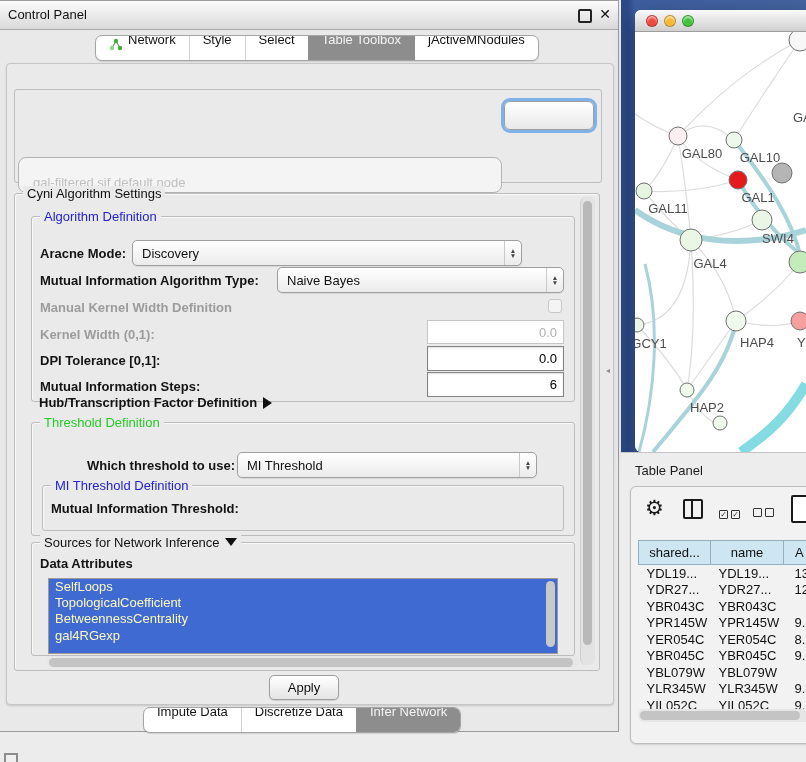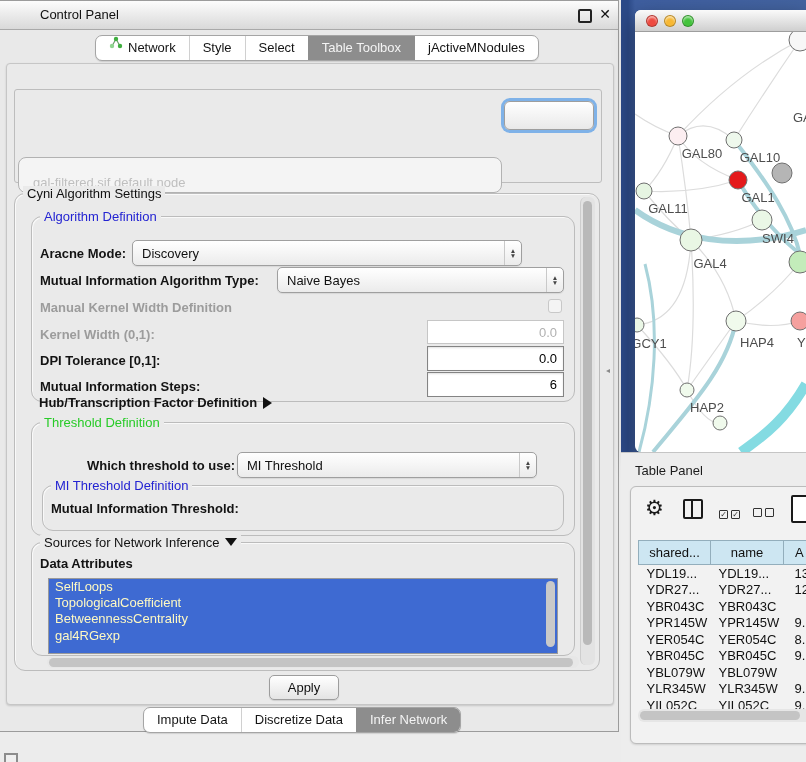--- a/index.html
+++ b/index.html
@@ -2,44 +2,44 @@
 <html><head>
 <meta charset="utf-8">
 <style>
   html,body{margin:0;padding:0;}
   body{font-family:"Liberation Sans","DejaVu Sans",sans-serif;background:#d8d8d8;}
   .screen{position:relative;width:806px;height:762px;overflow:hidden;background:#ececec;}
   .abs{position:absolute;}
   
   .cp-window{left:0;top:0;width:619px;height:732px;background:#e9e9e9;border:1px solid #9b9b9b;border-left:none;box-sizing:border-box;}
   .cp-titlebar{left:0;top:0;width:100%;height:28px;background:linear-gradient(#fcfcfc,#d9d9d9);border-bottom:1px solid #a9a9a9;}
-  .cp-title{left:8px;top:6px;font-size:13px;color:#111;margin-left:32px;}
+  .cp-title{left:8px;top:6px;font-size:13px;color:#111;}
   .win-float{right:26px;top:8px;width:10px;height:10px;border:2px solid #222;border-radius:2px;}
   .win-close{right:7px;top:5px;font-size:14px;font-weight:bold;color:#111;}
   
   .seg{display:flex;height:24px;border:1px solid #a5a5a5;border-radius:7px;background:#fff;overflow:hidden;box-shadow:0 1px 1px rgba(0,0,0,.12);}
-  .seg .tab{display:flex;align-items:flex-start;gap:5px;padding:0 13px;font-size:13px;color:#141414;line-height:24px;border-left:1px solid #d0d0d0;cursor:default;white-space:nowrap;}
+  .seg .tab{display:flex;align-items:flex-end;gap:5px;padding:8px 13px;font-size:13px;color:#141414;line-height:24px;border-left:1px solid #d0d0d0;cursor:default;white-space:nowrap;}
   .seg .tab:first-child{border-left:none;}
   .seg .tab.sel{background:#8d8d8d;color:#f4f4f4;border-left-color:#8d8d8d;}
   .seg .tab.sel + .tab{border-left-color:#8d8d8d;}
   .top-tabs{left:95px;top:34px;}
   .bottom-tabs{left:143px;top:706px;}
   
   .inner-panel{left:6px;top:62px;width:606px;height:640px;background:#eaeaea;border:1px solid #c6c6c6;border-radius:4px;box-shadow:0 1px 2px rgba(0,0,0,.15);}
   
   .ghost-group{left:14px;top:88px;width:586px;height:92px;border:1px solid #bdbdbd;border-radius:3px;}
   .ghost-combo-ring{left:504px;top:100px;width:88px;height:27px;border:1px solid #9e9e9e;border-radius:6px;background:linear-gradient(#fff,#e9e9e9);box-shadow:0 0 0 3px #7fb2e8;}
   .ghost-combo{left:18px;top:156px;width:484px;height:36px;border:1px solid #b2b2b2;border-radius:8px;background:#f4f4f4;font-size:13px;color:#bfbfbf;line-height:50px;padding-left:14px;box-sizing:border-box;overflow:hidden;}
   
   .popup{left:15px;top:56px;width:563px;height:116px;background:rgba(255,255,255,.97);border-radius:0 0 10px 10px;box-shadow:0 4px 10px rgba(0,0,0,.35);z-index:60;}
   .popup .ph{text-align:center;color:#b9b9b9;font-size:13px;padding-top:3px;height:17px;}
   .popup .it{font-size:13px;color:#000;padding:0 0 0 8px;height:15.8px;line-height:15.8px;white-space:nowrap;}
   .popup .it.bold{font-weight:bold;}
   
-  .gbox{border:1px solid #bcbcbc;border-radius:11px;box-shadow:inset 1px 1px 0 rgba(255,255,255,.7);}
+  .gbox{border:1px solid #bcbcbc;border-radius:3px;box-shadow:inset 1px 1px 0 rgba(255,255,255,.7);}
   .gtitle{position:absolute;top:-8px;left:8px;background:#eaeaea;padding:0 4px;font-size:13px;}
   .t-black{color:#111;}
   .t-blue{color:#2323d2;}
   .t-green{color:#28cb28;}
   .lbl{font-size:13px;font-weight:bold;color:#131313;white-space:nowrap;}
   .lbl.dis{color:#9c9c9c;}
   
   .combo{background:linear-gradient(#ffffff,#ebebeb);border:1px solid #9f9f9f;border-radius:5px;box-sizing:border-box;display:flex;align-items:center;box-shadow:0 1px 1px rgba(0,0,0,.08);}
   .combo .val{flex:1;font-size:13px;color:#111;padding-left:9px;white-space:nowrap;overflow:hidden;}
   .combo .spin{width:16px;align-self:stretch;display:flex;flex-direction:column;align-items:center;justify-content:center;color:#444;font-size:6.5px;line-height:5px;border-left:1px solid #c9c9c9;}

